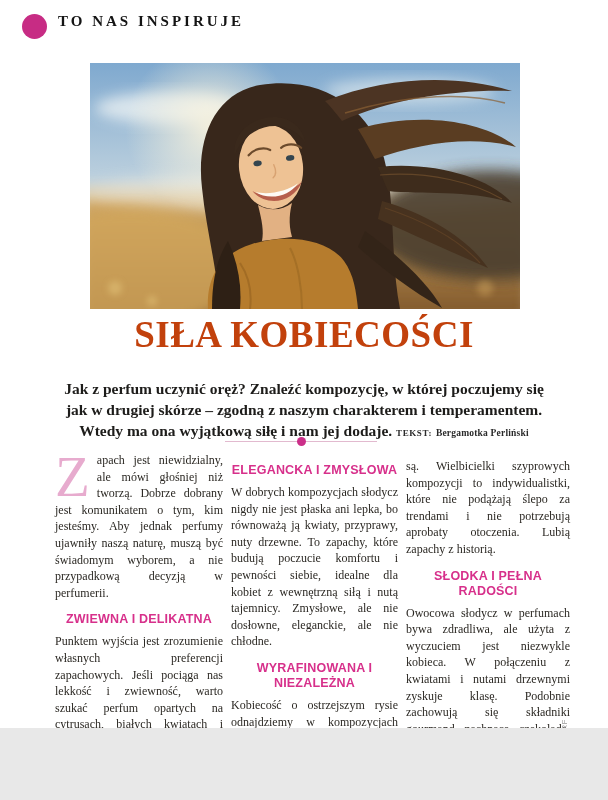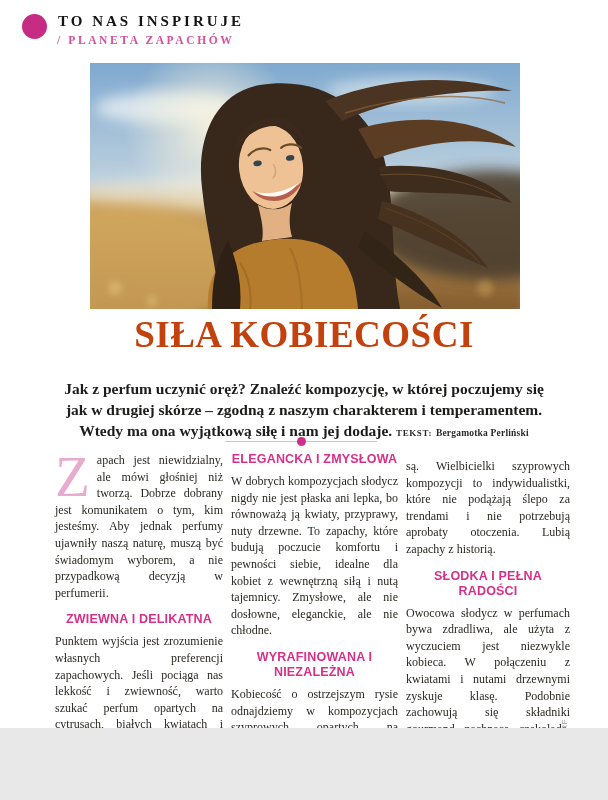--- a/index.html
+++ b/index.html
@@ -68,21 +68,21 @@
   .dropcap {
     float:left; font-family:"Liberation Serif",serif; font-weight:normal;
     font-size:57px; line-height:44px; color:#e7abce;
     margin:3px 7px 0 0;
   }
   .sec-heading {
     font-family:"Liberation Sans",sans-serif; font-weight:bold;
     font-size:12.5px; letter-spacing:0.2px; color:#d7308b;
     text-align:center; margin:11px 0 6px 0; line-height:15px;
   }
-  .sec-heading.first { margin-top:0; }
+  .sec-heading.first { margin-top:11px; }
   
   .photo-credit {
     position:absolute; left:560px; top:696px; height:70px;
     writing-mode:vertical-rl; transform:rotate(180deg);
     font-family:"Liberation Sans",sans-serif; font-size:7.5px;
     letter-spacing:0.6px; color:#9a9a9a; white-space:nowrap;
   }
   .footer {
     position:absolute; left:55px; top:769px; display:flex;
     align-items:baseline; gap:14px;
@@ -100,21 +100,20 @@
     letter-spacing:0.5px; color:#6b6b6b;
   }
 </style>
 </head>
 <body>
 
 <div class="page">
 
   <div class="brand-dot"></div>
   <div class="section-title">TO NAS INSPIRUJE</div>
-  <div class="section-subtitle">/ PLANETA ZAPACHÓW</div>
 
   <div class="hero">
     <svg viewBox="0 0 430 246" aria-hidden="true">
       <defs>
         <linearGradient id="sky" x1="0" y1="0" x2="0" y2="1">
           <stop offset="0" stop-color="#7fa9cf"></stop>
           <stop offset="0.45" stop-color="#b9cedd"></stop>
           <stop offset="0.75" stop-color="#e8ebe4"></stop>
           <stop offset="1" stop-color="#d9d3bd"></stop>
         </linearGradient>

